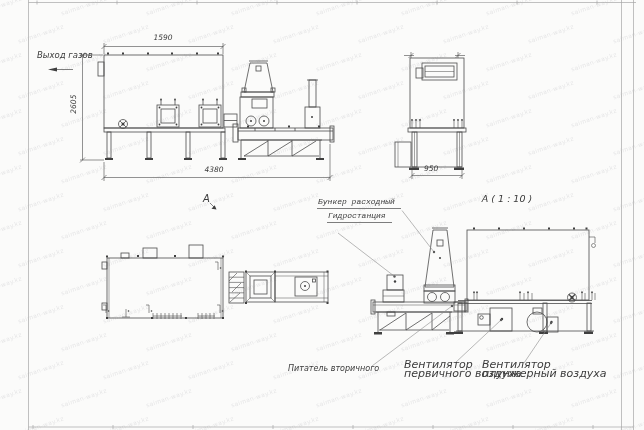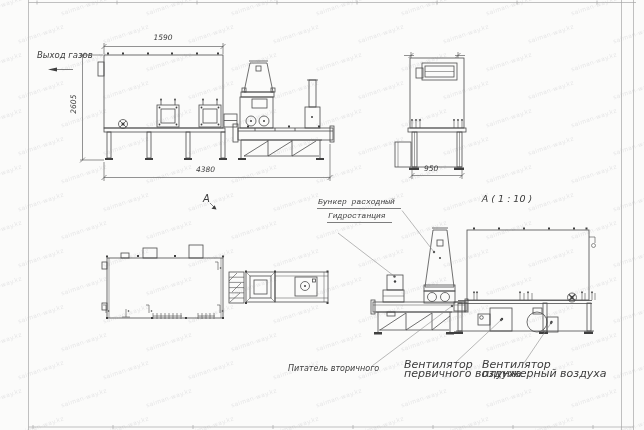--- a/index.html
+++ b/index.html
@@ -610,21 +610,21 @@
         <circle cx="551" cy="323" r="1.2" fill="#5a5a5a" stroke="none"></circle>
     </g>
   </svg>
 
   <div class="lbl callout" style="left:37px;top:51px;font-size:8.5px;">Выход газов</div>
 
   <div class="lbl dim" style="left:147px;top:34px;width:32px;text-align:center;">1590</div>
 
   <div class="lbl dim rot90" style="left:62px;top:100px;width:24px;">2605</div>
 
-  <div class="lbl dim" style="left:196px;top:166px;width:36px;text-align:left;">4380</div>
+  <div class="lbl dim" style="left:196px;top:166px;width:36px;text-align:center;">4380</div>
 
   <div class="lbl dim" style="left:424px;top:165px;width:28px;text-align:left;">950</div>
 
   <div class="lbl viewmark" style="left:203px;top:193px;">A</div>
 
   <div class="lbl viewscale" style="left:465px;top:194px;width:84px;">А ( 1 : 10 )</div>
 
   <div class="lbl callout shelf" style="left:317px;top:198px;">Бункер расходный</div>
 
   <div class="lbl callout shelf" style="left:327px;top:212px;">Гидростанция</div>

